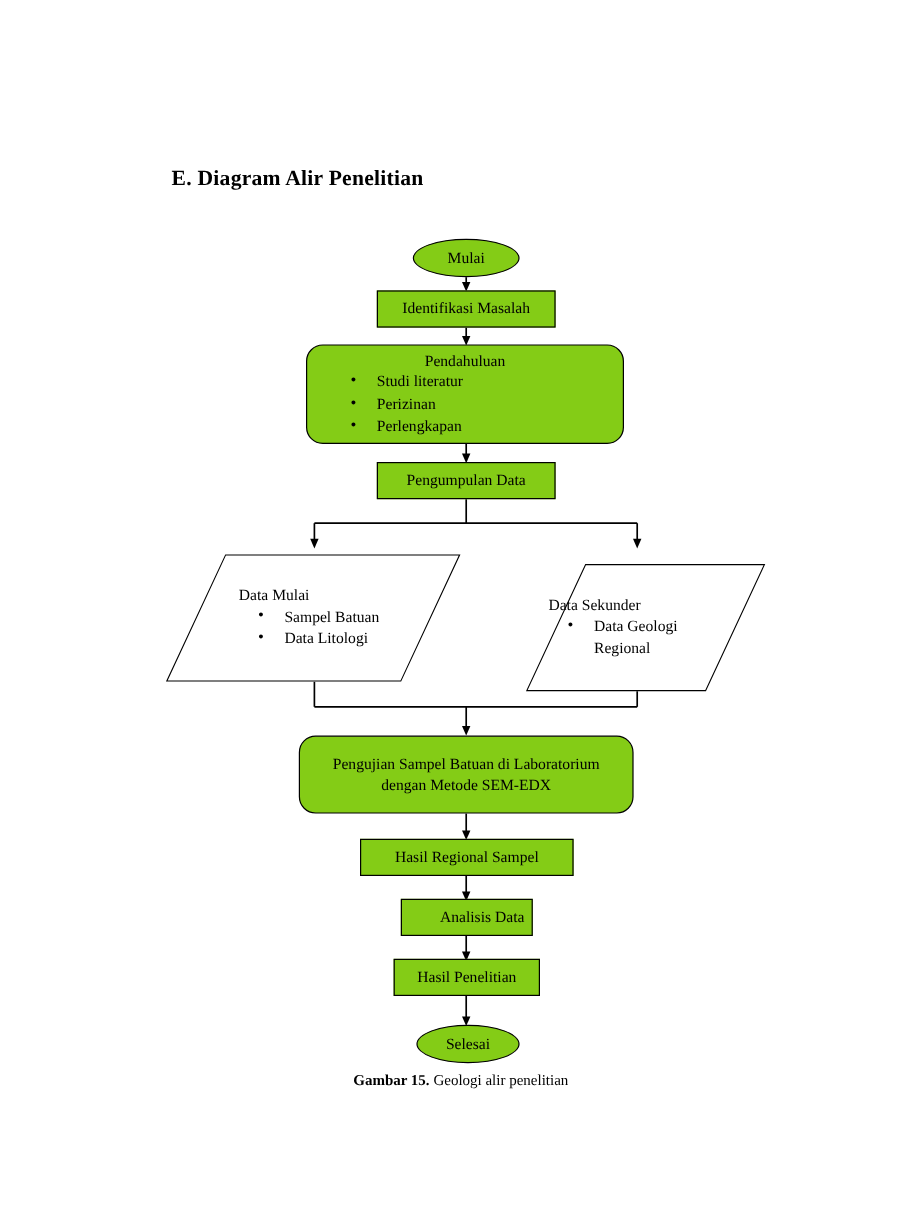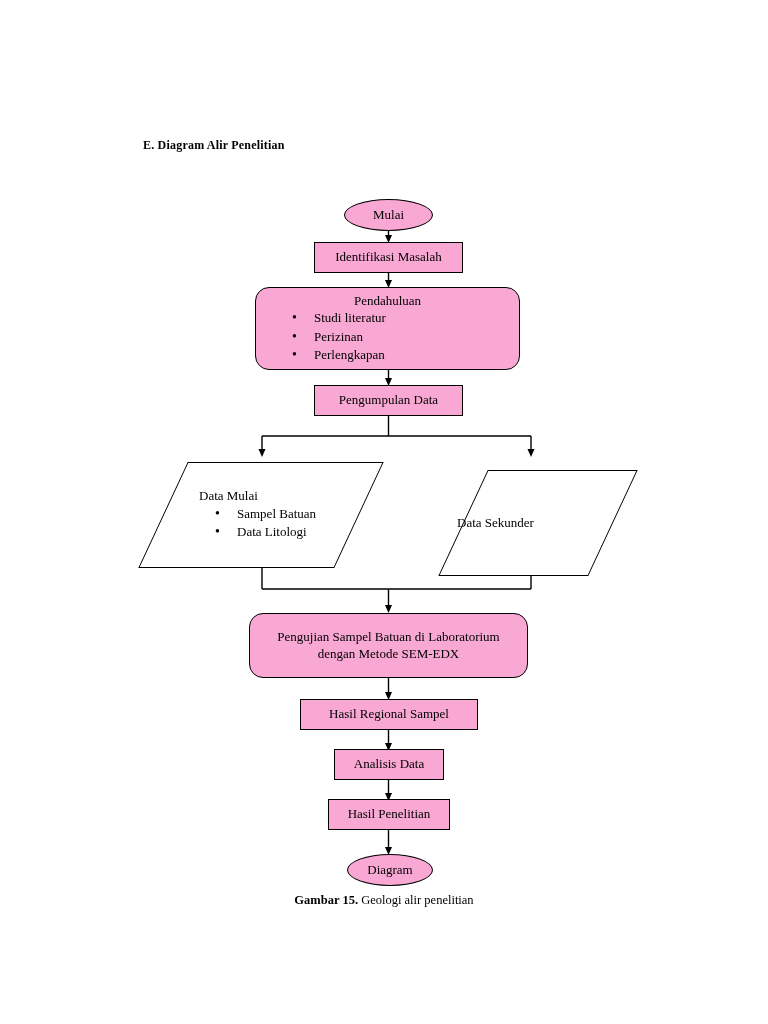--- a/index.html
+++ b/index.html
@@ -21,40 +21,40 @@
     left: 0; top: 0;
     width: 768px;
     height: 1024px;
   }
 
   
   .section-heading {
     position: absolute;
     left: 143px;
     top: 138px;
-    font-size: 12px;
+    font-size: 18px;
     font-weight: bold;
     letter-spacing: 0.2px;
     white-space: nowrap;
   }
 
   
   #diagram-svg {
     position: absolute;
     left: 0;
     top: 0;
     width: 768px;
     height: 1024px;
     pointer-events: none;
   }
 
   .node {
     position: absolute;
     box-sizing: border-box;
-    background: #f9a8d4;
+    background: #84cc16;
     display: flex;
     align-items: center;
     justify-content: center;
     text-align: center;
     font-size: 13px;
     line-height: 1.28;
   }
 
   .node.rect {
     border: 1px solid #000000;
@@ -213,40 +213,43 @@
         <li>Sampel Batuan</li>
         <li>Data Litologi</li>
       </ul>
     </div>
   </div>
 
   <div class="node para" style="left:463px; top:470px; width:150px; height:106px;">
     <div class="para-shape"></div>
     <div class="para-content">
       <span class="node-title left" style="padding-left:-2px; display:block; margin-left:-6px;">Data Sekunder</span>
+      <ul class="bullets" style="padding-left:10px;">
+        <li>Data Geologi Regional</li>
+      </ul>
     </div>
   </div>
 
   <div class="node rounded" style="left:249px; top:613px; width:279px; height:65px; padding:0 18px;">
     <span class="node-body">Pengujian Sampel Batuan di Laboratorium dengan Metode SEM-EDX</span>
   </div>
 
   <div class="node rect" style="left:300px; top:699px; width:178px; height:31px;">
     <span class="node-body">Hasil Regional Sampel</span>
   </div>
 
-  <div class="node rect" style="left:334px; top:749px; width:110px; height:31px;">
+  <div class="node rect" style="left:334px; top:749px; width:110px; height:31px;text-align:right;">
     <span class="node-body">Analisis Data</span>
   </div>
 
   <div class="node rect" style="left:328px; top:799px; width:122px; height:31px;">
     <span class="node-body">Hasil Penelitian</span>
   </div>
 
   <div class="node ellipse" style="left:347px; top:854px; width:86px; height:32px;">
-    <span class="node-body">Diagram</span>
+    <span class="node-body">Selesai</span>
   </div>
 
   <div class="figure-caption">
     <span class="caption-label">Gambar 15.</span><span> Geologi alir penelitian</span>
   </div>
 
 </div>
 
 </body></html>

